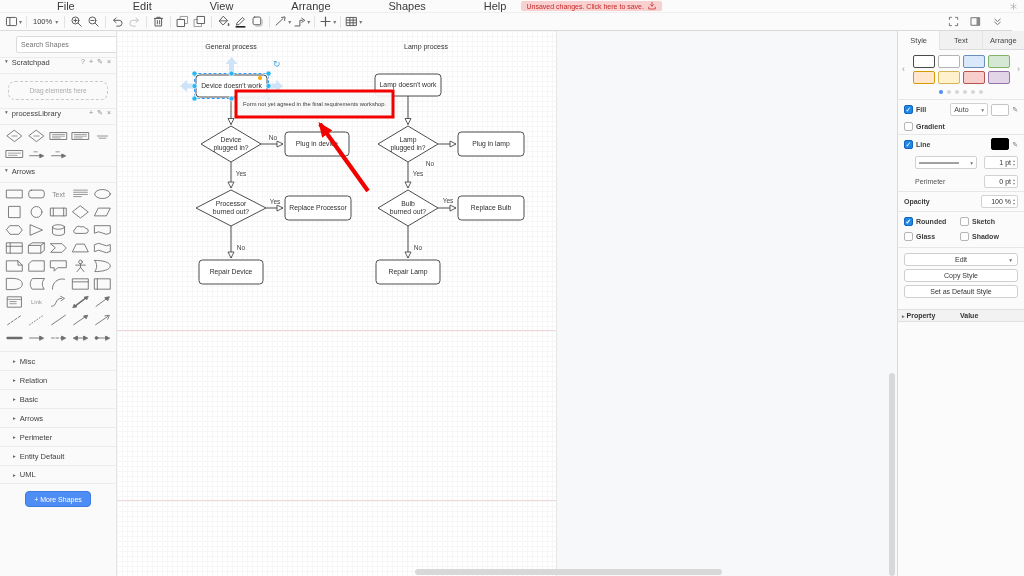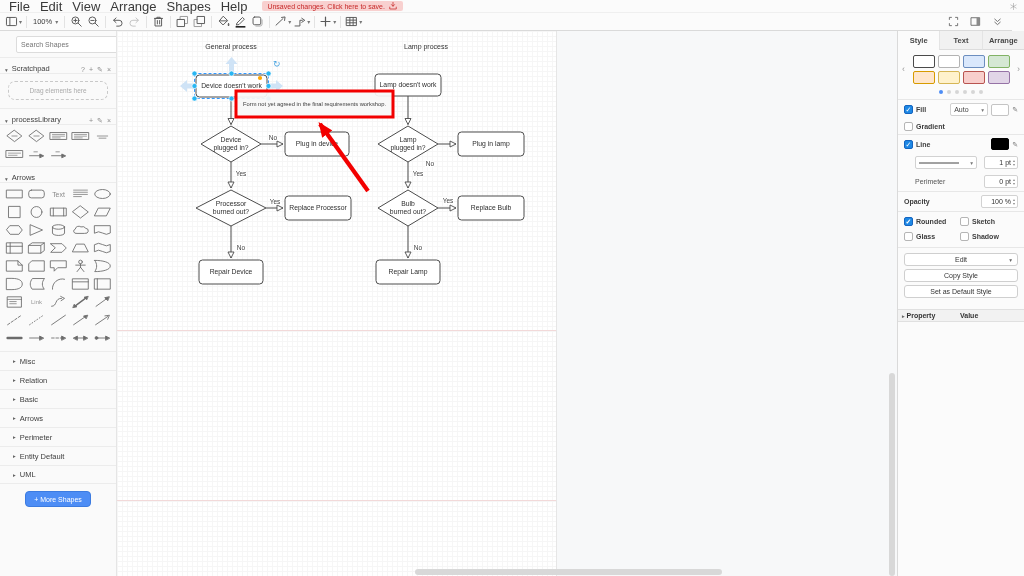--- a/index.html
+++ b/index.html
@@ -4,21 +4,21 @@
 <style>
   *{margin:0;padding:0;box-sizing:border-box;}
   html,body{width:1024px;height:576px;overflow:hidden;background:#fff;
     font-family:"Liberation Sans",sans-serif;}
   #app{position:relative;width:1024px;height:576px;background:#fbfbfb;color:#3c3c3c;font-size:8px;}
 
   
   #menubar{position:absolute;left:0;top:0;right:0;height:13px;display:flex;align-items:center;
     background:#fbfbfb;border-bottom:1px solid #efefef;z-index:30;}
   #menu-items{display:flex;align-items:center;padding-left:4px;}
-  .menu-item{padding:0 5px;font-size:13px;color:#3a3a3a;cursor:default;}
+  .menu-item{padding:0 5px;font-size:11px;color:#3a3a3a;cursor:default;margin-left:48px;}
   #banner{margin-left:10px;display:flex;align-items:center;gap:3px;background:#f8d0cf;color:#c62828;
     border-radius:2px;padding:1px 5px;font-size:7px;height:10px;}
   #menubar-right{margin-left:auto;padding-right:6px;display:flex;align-items:center;}
 
   
   #toolbar{position:absolute;left:0;top:13px;right:12px;height:18px;display:flex;align-items:center;
     background:#fbfbfb;border-bottom:1px solid #dadada;padding-left:4px;z-index:29;}
   .tb-group{display:flex;align-items:center;}
   .tb-sep{width:1px;height:12px;background:#e3e3e3;margin:0 3px;}
   .tb-btn{min-width:17px;height:15px;display:flex;align-items:center;justify-content:center;
@@ -30,21 +30,21 @@
   .icon{display:inline-flex;align-items:center;justify-content:center;line-height:0;}
   .icon svg{display:block;}
 
   
   #sidebar{position:absolute;left:0;top:31px;bottom:0;width:117px;background:#fafafa;
     border-right:1px solid #e5e5e5;overflow:hidden;z-index:20;}
   #search-row{height:27px;display:flex;align-items:center;padding:0 4px;border-bottom:1px solid #ececec;}
   #search-input{flex:1;height:17px;border:1px solid #dcdcdc;border-radius:2px;background:#fff;
     font-size:7px;color:#555;padding:0 16px 0 4px;outline:none;font-family:inherit;margin-left:12px;}
   #search-icon{margin-left:-14px;}
-  .sec-head{height:17px;display:flex;align-items:flex-end;padding:0 5px;border-bottom:1px solid #ececec;
+  .sec-head{height:17px;display:flex;align-items:flex-start;padding:0 5px;border-bottom:1px solid #ececec;
     border-top:1px solid #ececec;margin-top:-1px;background:#fafafa;}
   .sec-head:first-child{border-top:none;}
   .sec-tri{font-size:5.5px;color:#666;margin-right:4px;}
   .sec-title{font-size:7.5px;color:#3e3e3e;flex:1;}
   .sec-actions{display:flex;align-items:center;gap:4px;color:#8b8b8b;font-size:7px;}
   .sec-actions span{line-height:1;}
   #drag-area{margin:7px 8px 9px 8px;height:19px;border:1px dashed #c9c9c9;border-radius:7px;
     display:flex;align-items:center;justify-content:center;color:#aaa;font-size:6.5px;}
   #library-shapes,#general-grid{display:grid;grid-template-columns:repeat(5,1fr);
     padding:3px 3px 5px 3px;row-gap:2px;justify-items:center;align-items:center;}
@@ -68,21 +68,21 @@
   #page-edge{position:absolute;left:439px;top:0;width:1px;height:545px;background:#e6e6e6;}
   .pagebreak{position:absolute;left:0;width:439px;height:1px;background:#f2d9d9;}
   #diagram-svg{position:absolute;left:0;top:0;}
   #hscroll{position:absolute;left:298px;top:538px;width:307px;height:6px;background:#d8d8d8;border-radius:3px;}
   #vscroll{position:absolute;left:772px;top:342px;width:6px;height:203px;background:#d8d8d8;border-radius:3px;}
 
   
   #format-panel{position:absolute;right:0;top:31px;bottom:0;width:127px;background:#fbfbfb;
     border-left:1px solid #dadada;z-index:20;font-size:7px;color:#3c3c3c;}
   #fp-tabs{display:flex;height:19px;}
-  .fp-tab{flex:1;display:flex;align-items:center;justify-content:center;font-size:7.5px;font-weight:bold;
+  .fp-tab{flex:1;display:flex;align-items:center;justify-content:center;font-size:7.5px;font-weight:normal;
     color:#474747;background:#f1f1f1;border-bottom:1px solid #dcdcdc;border-left:1px solid #e4e4e4;}
   .fp-tab.active{background:#fbfbfb;border-bottom:1px solid transparent;}
   .fp-tab:first-child{border-left:none;}
   #swatch-block{display:flex;align-items:center;padding:5px 1px 2px 1px;}
   .sw-nav{width:9px;color:#9a9a9a;font-size:9px;text-align:center;line-height:1;}
   #swatches{flex:1;display:grid;grid-template-columns:repeat(4,22px);gap:3px;justify-content:center;}
   .sw{width:22px;height:13px;border-radius:2px;border:1px solid #bbb;}
   #dots{display:flex;gap:4px;justify-content:center;padding:4px 0 5px 0;}
   .dot{width:4px;height:4px;border-radius:50%;background:#d6d6d6;}
   .dot.on{background:#4d8df5;}

